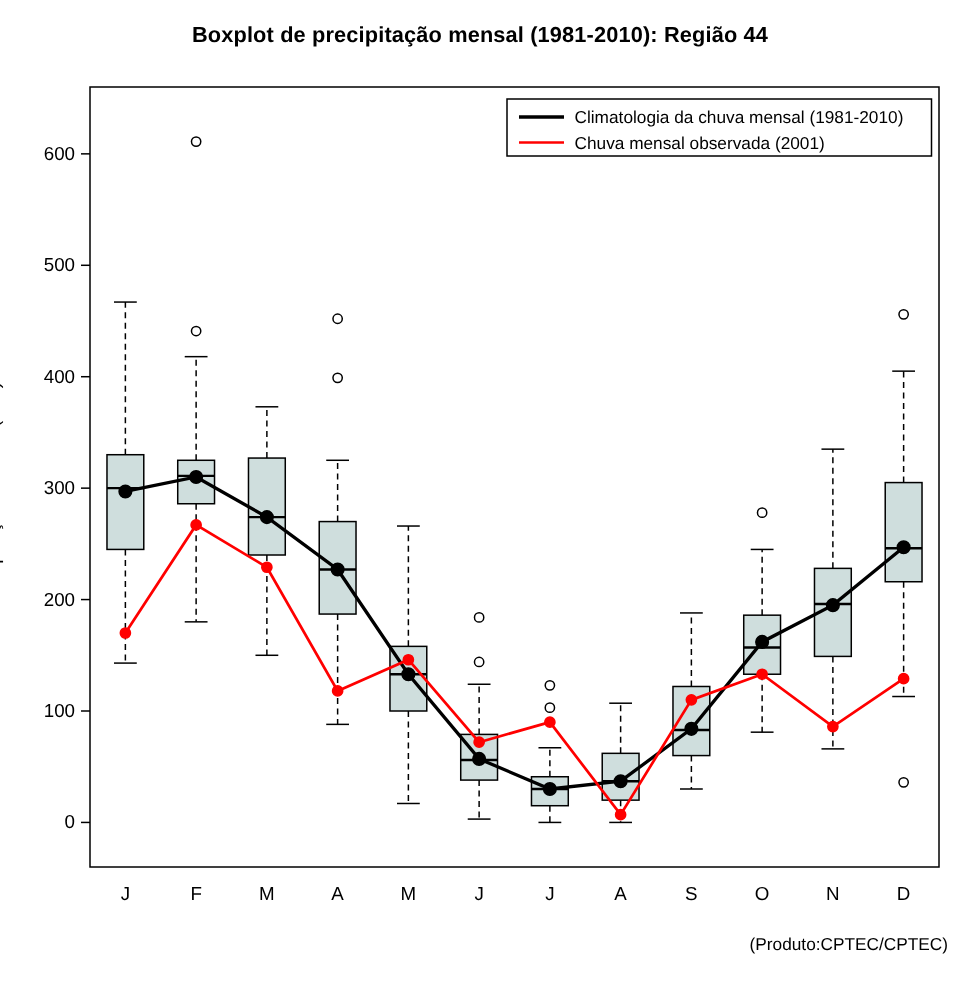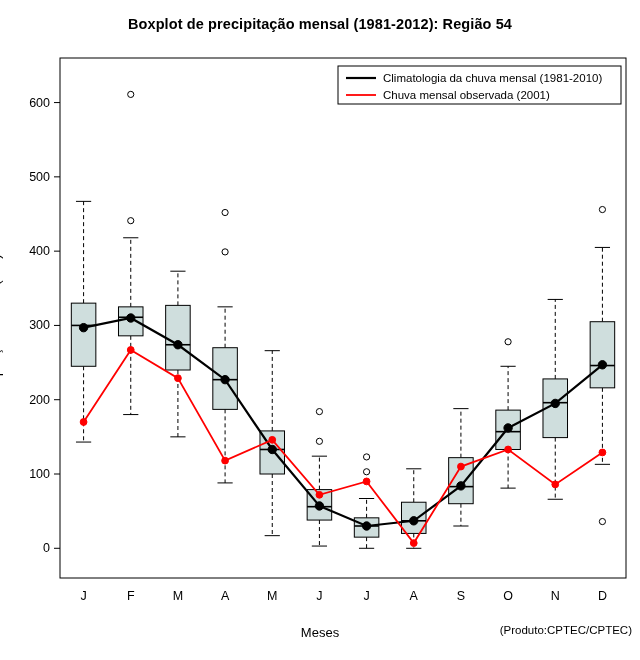--- a/index.html
+++ b/index.html
@@ -74,27 +74,26 @@
     font-family: "Liberation Sans", sans-serif;
     font-size: 11.5px;
     fill: #000;
   }
 </style>
 </head>
 <body>
 
 <div id="chart-root">
 
-  <div id="title">Boxplot de precipitação mensal (1981-2012): Região 54</div>
+  <div id="title">Boxplot de precipitação mensal (1981-2010): Região 44</div>
 
   <div id="ylabel">
     <span>Precipitação mensal (mm)</span>
   </div>
 
-  <div id="xlabel">Meses</div>
   <div id="credit">(Produto:CPTEC/CPTEC)</div>
 
   <svg id="plot" width="640" height="660">
       <rect x="60" y="58" width="566" height="520" fill="none" stroke="#000" stroke-width="1"></rect>
       <line x1="54" y1="548.2857142857143" x2="60" y2="548.2857142857143" stroke="#000" stroke-width="1"></line>
       <text x="50" y="552.2857142857143" text-anchor="end" class="tick-label">0</text>
       <line x1="54" y1="474" x2="60" y2="474" stroke="#000" stroke-width="1"></line>
       <text x="50" y="478" text-anchor="end" class="tick-label">100</text>
       <line x1="54" y1="399.7142857142857" x2="60" y2="399.7142857142857" stroke="#000" stroke-width="1"></line>
       <text x="50" y="403.7142857142857" text-anchor="end" class="tick-label">200</text>

